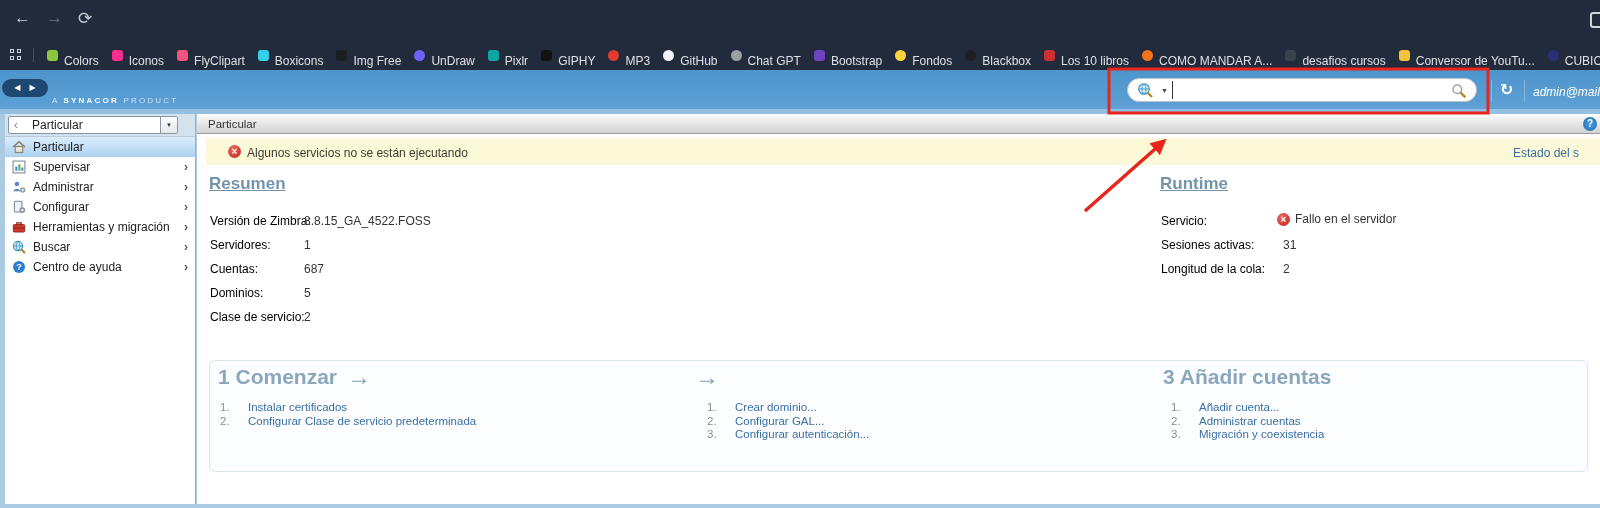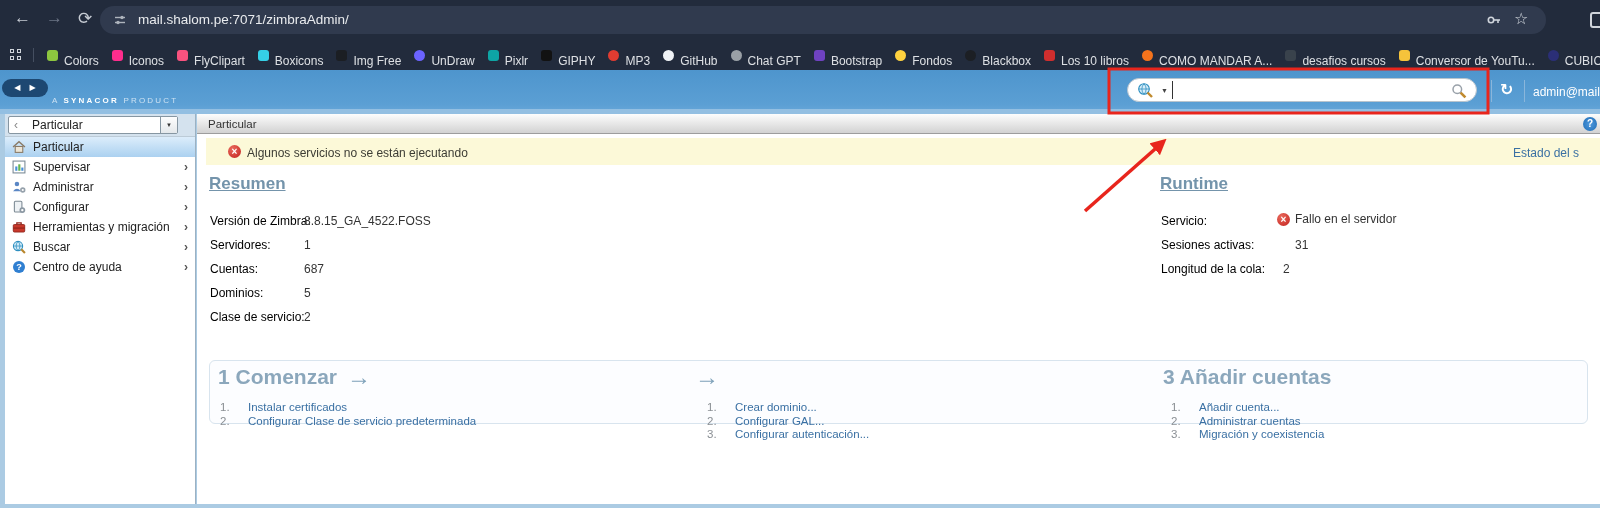--- a/index.html
+++ b/index.html
@@ -40,21 +40,21 @@
   .z-sub b { color:#fff; }
   .search-wrap { position:absolute; left:1127px; top:8px; width:350px; height:24px; background:#fff;
                  border:1px solid #b9c4cd; border-radius:12px; }
   .search-globe { position:absolute; left:9px; top:3px; cursor:pointer; }
   .search-caret { position:absolute; left:33px; top:8px; font-size:7px; color:#444; cursor:pointer; }
   .search-input { position:absolute; left:44px; top:2px; width:270px; height:18px; border:none; outline:none;
                   font-size:12px; font-family:inherit; color:#333; border-left:1px solid #333; padding-left:3px; }
   .search-mag { position:absolute; right:9px; top:4px; cursor:pointer; }
   .hdr-sep { position:absolute; top:10px; width:1px; height:22px; background:#8ab6db; }
   .refresh { position:absolute; left:1500px; top:10px; font-size:16px; font-weight:bold; color:#fff; cursor:pointer; }
-  .account { position:absolute; left:1533px; top:15px; font-size:12px; color:#fff; white-space:nowrap; cursor:pointer; }
+  .account { position:absolute; left:1533px; top:15px; font-size:12px; color:#fff; white-space:nowrap; cursor:pointer;font-style:italic; }
   
   .sidebar { position:absolute; left:5px; top:114px; width:191px; height:390px; background:#fff; border-right:1px solid #9cb1c2; }
   .side-top { height:23px; background:#d4e2ee; border-bottom:1px solid #bccbd7; position:relative; }
   .combo { position:absolute; left:3px; top:2px; width:170px; height:18px; background:#fff; border:1px solid #8696a2;
            border-radius:2px; display:flex; align-items:center; cursor:pointer; }
   .combo-chev { margin-left:5px; color:#888; font-size:12px; line-height:1; }
   .combo-label { margin-left:14px; font-size:12px; color:#222; }
   .combo-btn { position:absolute; right:0; top:0; width:17px; height:16px; border-left:1px solid #8696a2;
                background:linear-gradient(#fdfdfd,#e4e8eb); display:flex; align-items:center; justify-content:center;
                font-size:6px; color:#333; }
@@ -73,55 +73,40 @@
               text-align:center; line-height:14px; cursor:pointer; }
   .alert { position:absolute; left:9px; top:24px; width:1394px; height:27px; background:#fcf9d8; }
   .err-badge { width:13px; height:13px; border-radius:50%; background:radial-gradient(circle at 35% 30%,#ea6a5d,#c2211d);
                color:#fff; font-size:10px; line-height:13px; text-align:center; font-weight:bold; flex:0 0 auto; }
   .alert-icon { position:absolute; left:22px; top:7px; }
   .alert-text { position:absolute; left:41px; top:8px; font-size:12px; color:#3c3c34; }
   .alert-link { position:absolute; left:1307px; top:8px; font-size:12px; color:#3a70a3; white-space:nowrap; cursor:pointer; }
   .section-title { position:absolute; font-size:17px; font-weight:bold; color:#7494ab;text-decoration:underline; }
   .kv-label { position:absolute; font-size:12px; color:#000000; }
   .kv-value { position:absolute; font-size:12px; color:#333; display:flex; align-items:center; gap:5px; }
-  .panel { position:absolute; left:12px; top:246px; width:1379px; height:64px; background:#fcfdff;
+  .panel { position:absolute; left:12px; top:246px; width:1379px; height:112px; background:#fcfdff;
            border:1px solid #d8e4ee; border-radius:6px; }
   .col { position:absolute; top:0; height:100%; }
   .col-h { position:absolute; top:4px; left:0; display:flex; align-items:center; gap:10px;
            font-size:21px; font-weight:bold; color:#8ba7bc; white-space:nowrap; }
   .col-arrow { font-size:24px; font-weight:bold; color:#7fa2ba; line-height:1; }
   .ol { position:absolute; top:40px; }
   .ol-row { display:flex; line-height:13.5px; font-size:11.5px; }
   .ol-num { width:28px; color:#8a8f94; flex:0 0 auto; }
   .ol-link { color:#3a70a3; cursor:pointer; white-space:nowrap; }
   
   .annot { position:absolute; left:0; top:0; width:1600px; height:508px; pointer-events:none; z-index:50; }
 </style>
 </head>
 <body>
 
 <div class="chrome">
   <span class="nav-ic" style="left:14px;">←</span>
   <span class="nav-ic" style="left:46px;color:#6d7687;">→</span>
   <span class="nav-ic" style="left:78px;">⟳</span>
-  <div class="omnibox">
-    <svg class="tune" width="14" height="14" viewBox="0 0 14 14">
-      <line x1="2" y1="4.5" x2="12" y2="4.5" stroke="#aeb4bd" stroke-width="1.4"></line>
-      <circle cx="9" cy="4.5" r="1.7" fill="#aeb4bd"></circle>
-      <line x1="2" y1="9.5" x2="12" y2="9.5" stroke="#aeb4bd" stroke-width="1.4"></line>
-      <circle cx="5" cy="9.5" r="1.7" fill="#aeb4bd"></circle>
-    </svg>
-    <span class="url">mail.shalom.pe:7071/zimbraAdmin/</span>
-    <svg class="key-ic" width="16" height="16" viewBox="0 0 16 16">
-      <circle cx="5" cy="8" r="2.7" fill="none" stroke="#cfd4db" stroke-width="1.6"></circle>
-      <line x1="8" y1="8" x2="14" y2="8" stroke="#cfd4db" stroke-width="1.6"></line>
-      <line x1="12" y1="8" x2="12" y2="11" stroke="#cfd4db" stroke-width="1.6"></line>
-    </svg>
-    <span class="star-ic">☆</span>
-  </div>
   <span class="ext-partial"></span>
 </div>
 
 <div class="bookbar">
   <span class="grid-ico">
       <span></span>
       <span></span>
       <span></span>
       <span></span>
     </span>
@@ -332,21 +317,21 @@
   <span class="kv-label" style="left:13px;top:196px;">Clase de servicio:</span>
   <span class="kv-value" style="left:107px;top:196px;">2</span>
 
   <div class="section-title" style="left:963px;top:60px;">Runtime</div>
   <span class="kv-label" style="left:964px;top:100px;">Servicio:</span>
   <span class="kv-value" style="left:1080px;top:98px;">
     <span class="err-badge">×</span>
     <span>Fallo en el servidor</span>
   </span>
   <span class="kv-label" style="left:964px;top:124px;">Sesiones activas:</span>
-  <span class="kv-value" style="left:1086px;top:124px;margin-left:12px;">31</span>
+  <span class="kv-value" style="left:1086px;top:124px;">31</span>
   <span class="kv-label" style="left:964px;top:148px;">Longitud de la cola:</span>
   <span class="kv-value" style="left:1086px;top:148px;">2</span>
 
   <div class="panel">
     <div class="col" style="left:8px;">
       <div class="col-h">
         <span>1 Comenzar</span>
         <span class="col-arrow">→</span>
       </div>
       <div class="ol" style="left:2px;">

